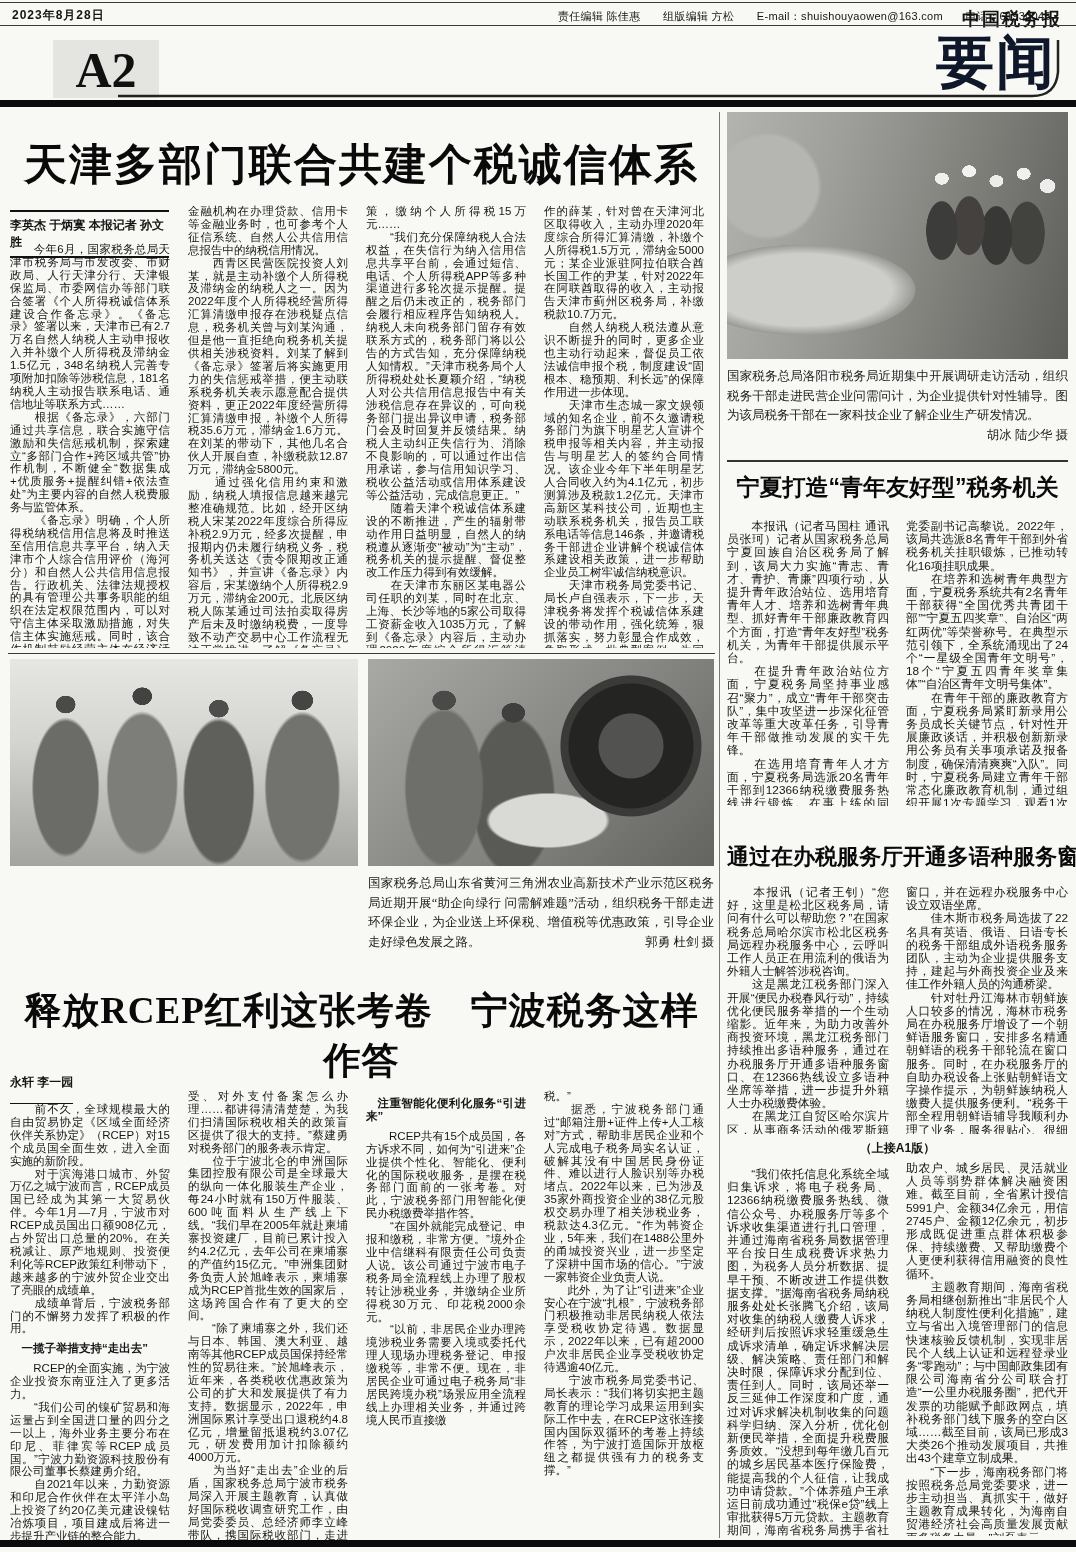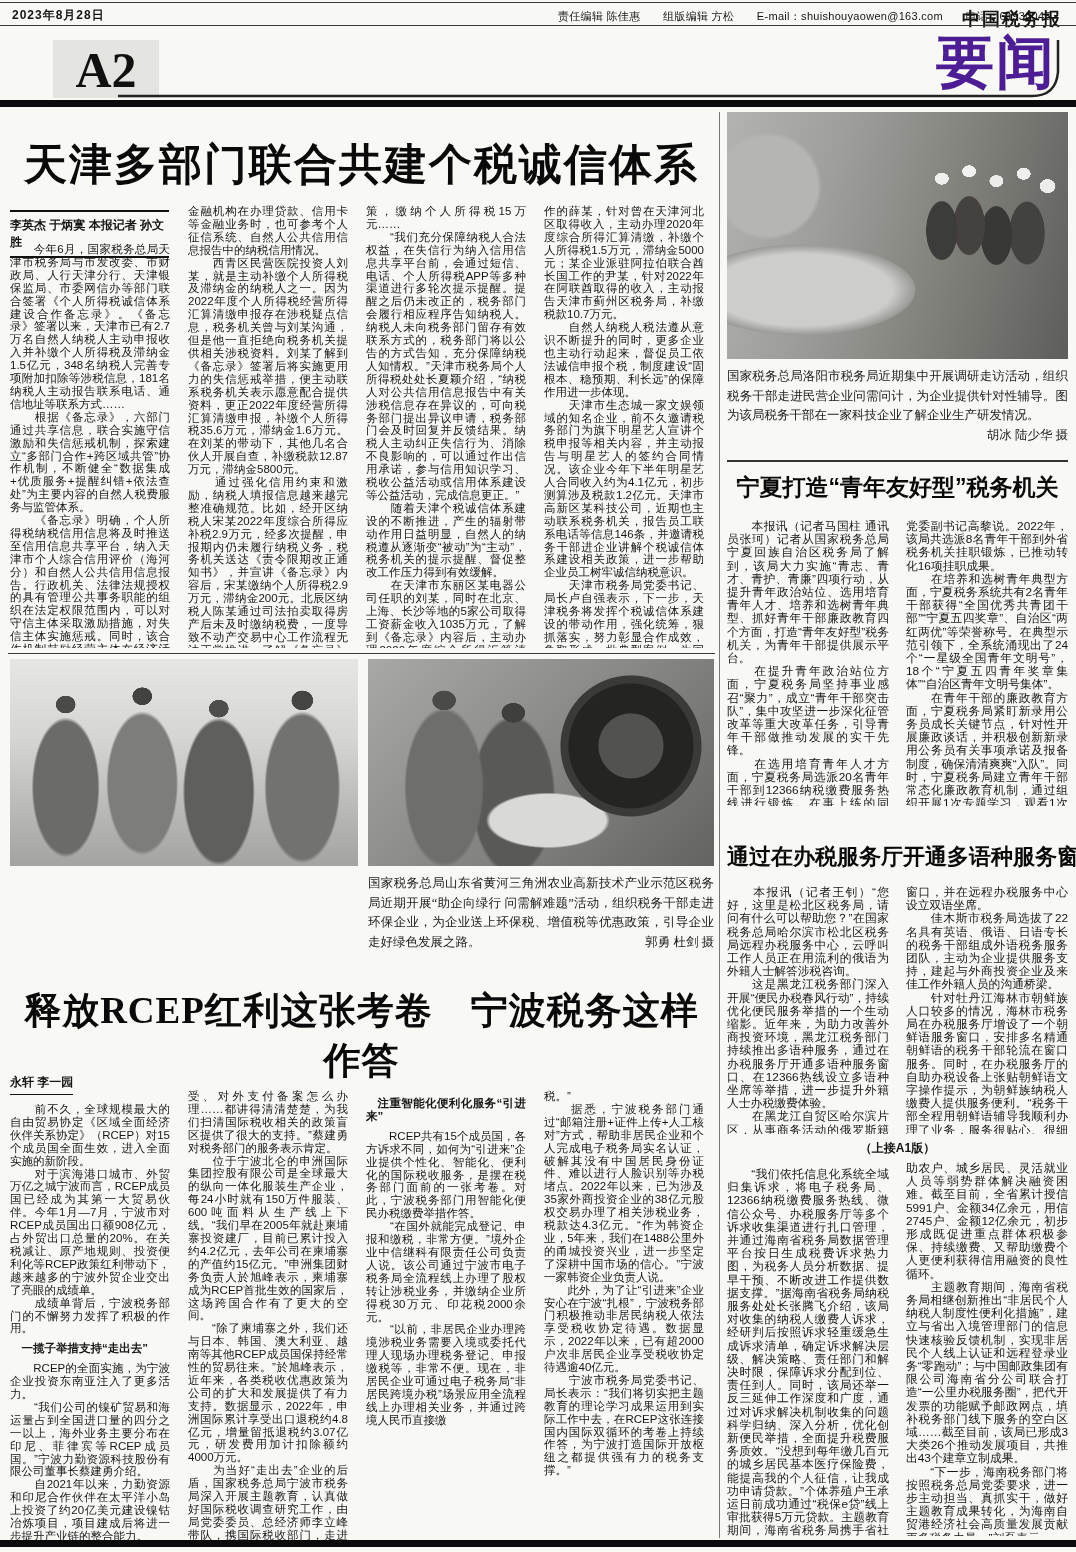--- a/index.html
+++ b/index.html
@@ -9,34 +9,34 @@
   .hairline{background:#3a3a3a;height:1px;}
   .thickbar{background:#0b0b0b;height:7px;}
   
   .m-date{left:12px;top:7px;font-size:12px;font-weight:bold;letter-spacing:1px;}
   .m-editors{left:558px;top:9px;font-size:11px;letter-spacing:.3px;}
   .m-paper{right:14px;top:7px;font-size:18px;font-weight:bold;letter-spacing:2px;}
   .pageno{left:8px;top:40px;width:106px;height:58px;background:#e4e4e1;
           font-family:"Liberation Serif","DejaVu Serif",serif;font-weight:bold;font-size:50px;
           text-align:center;line-height:60px;color:#101010;margin-left:45px;}
   .section-title{right:20px;top:24px;font-size:58px;font-weight:800;letter-spacing:2px;
-          font-family:"Liberation Serif","DejaVu Serif",serif;color:#4c1d95;}
+          font-family:"Liberation Serif","DejaVu Serif",serif;color:#0f172a;}
   
   .bodycol{font-size:11.5px;line-height:12.9px;text-align:justify;white-space:pre-line;
            overflow:hidden;color:#161616;}
   .rightcol{font-size:11.8px;line-height:13.2px;}
   
   .lead-hl{left:8px;top:136px;width:707px;text-align:center;font-size:43px;font-weight:900;
            letter-spacing:2px;color:#0a0a0a;}
   .lead-byline{left:10px;top:210px;width:159px;border-top:2px solid #111;border-bottom:2px solid #111;
            padding:5px 0;font-size:12px;font-weight:bold;text-align:left;}
   .rcep-hl{left:8px;top:986px;width:707px;text-align:center;font-size:37px;font-weight:600;
            font-family:"Liberation Serif","DejaVu Serif",serif;letter-spacing:1px;color:#0a0a0a;}
   .rcep-byline{left:10px;top:1074px;font-size:12px;font-weight:bold;border-bottom:1.5px solid #111;
-           padding-bottom:3px;}
+           padding-bottom:12px;}
   .nx-hl{left:727px;top:472px;width:341px;text-align:center;font-size:23px;font-weight:800;
            white-space:nowrap;color:#0a0a0a;}
   .hlj-hl{left:727px;top:842px;width:341px;text-align:center;font-size:22px;font-weight:700;
            white-space:nowrap;color:#0a0a0a;}
   .subhead{font-weight:700;margin:7px 0;text-indent:1em;}
   
   .caption{font-family:"Liberation Serif","DejaVu Serif",serif;font-size:12.5px;line-height:19.5px;
            text-align:justify;color:#1a1a1a;}
   .credit{float:right;padding-left:10px;}
   

